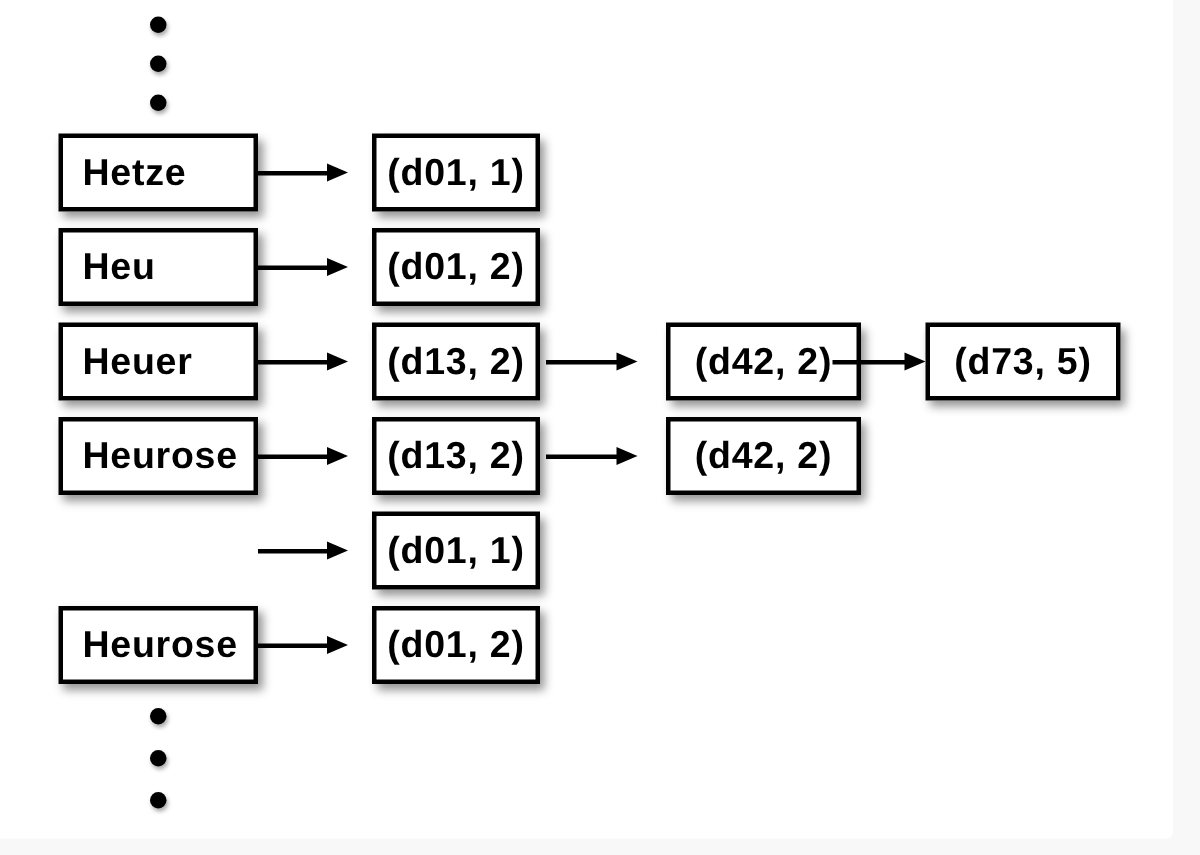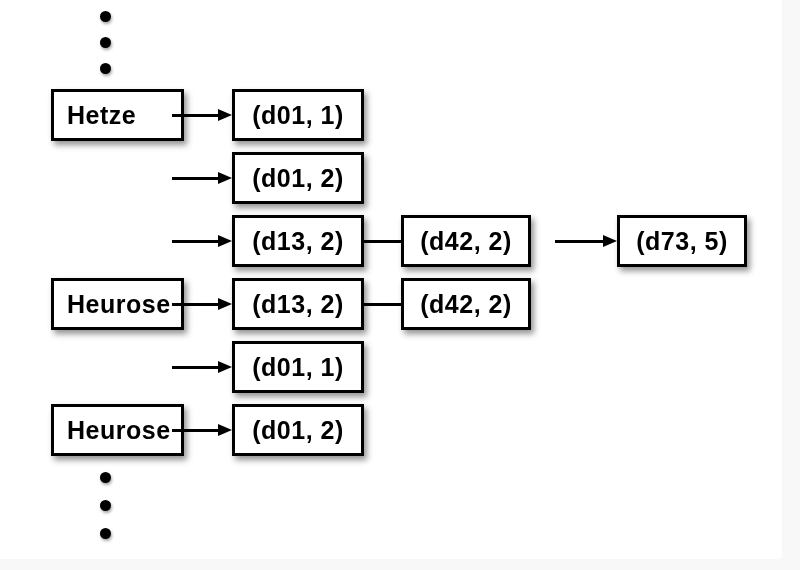--- a/index.html
+++ b/index.html
@@ -20,23 +20,23 @@
     border-radius: 0 0 4px 0;
   }
   
   .r1 { --y: 89px; }
   .r2 { --y: 152px; }
   .r3 { --y: 215px; }
   .r4 { --y: 278px; }
   .r5 { --y: 341px; }
   .r6 { --y: 404px; }
   
-  .c1 { left: 39px;  width: 133px; margin-left: 12px; }
-  .c2 { left: 232px; width: 132px; }
-  .c3 { left: 401px; width: 130px; }
+  .c1 { left: 39px;  width: 133px; }
+  .c2 { left: 248px; width: 112px; }
+  .c3 { left: 444px; width: 130px; }
   .c4 { left: 617px; width: 130px; }
 
   .box {
     position: absolute;
     top: var(--y);
     height: 52px;
     box-sizing: border-box;
     background: #ffffff;
     border: 3px solid #000000;
     box-shadow: 3px 4px 6px rgba(0,0,0,0.42);
@@ -107,23 +107,25 @@
 <div class="canvas">
 
   <div class="dot d-t1"></div>
   <div class="dot d-t2"></div>
   <div class="dot d-t3"></div>
 
   <div class="box term r1 c1">Hetze</div>
   <div class="arrow r1 a1"></div>
   <div class="box posting r1 c2">(d01, 1)</div>
 
+  <div class="box term r2 c1">Heu</div>
   <div class="arrow r2 a1"></div>
   <div class="box posting r2 c2">(d01, 2)</div>
 
+  <div class="box term r3 c1">Heuer</div>
   <div class="arrow r3 a1"></div>
   <div class="box posting r3 c2">(d13, 2)</div>
   <div class="arrow r3 a2"></div>
   <div class="box posting r3 c3">(d42, 2)</div>
   <div class="arrow r3 a3"></div>
   <div class="box posting r3 c4">(d73, 5)</div>
 
   <div class="box term r4 c1">Heurose</div>
   <div class="arrow r4 a1"></div>
   <div class="box posting r4 c2">(d13, 2)</div>

